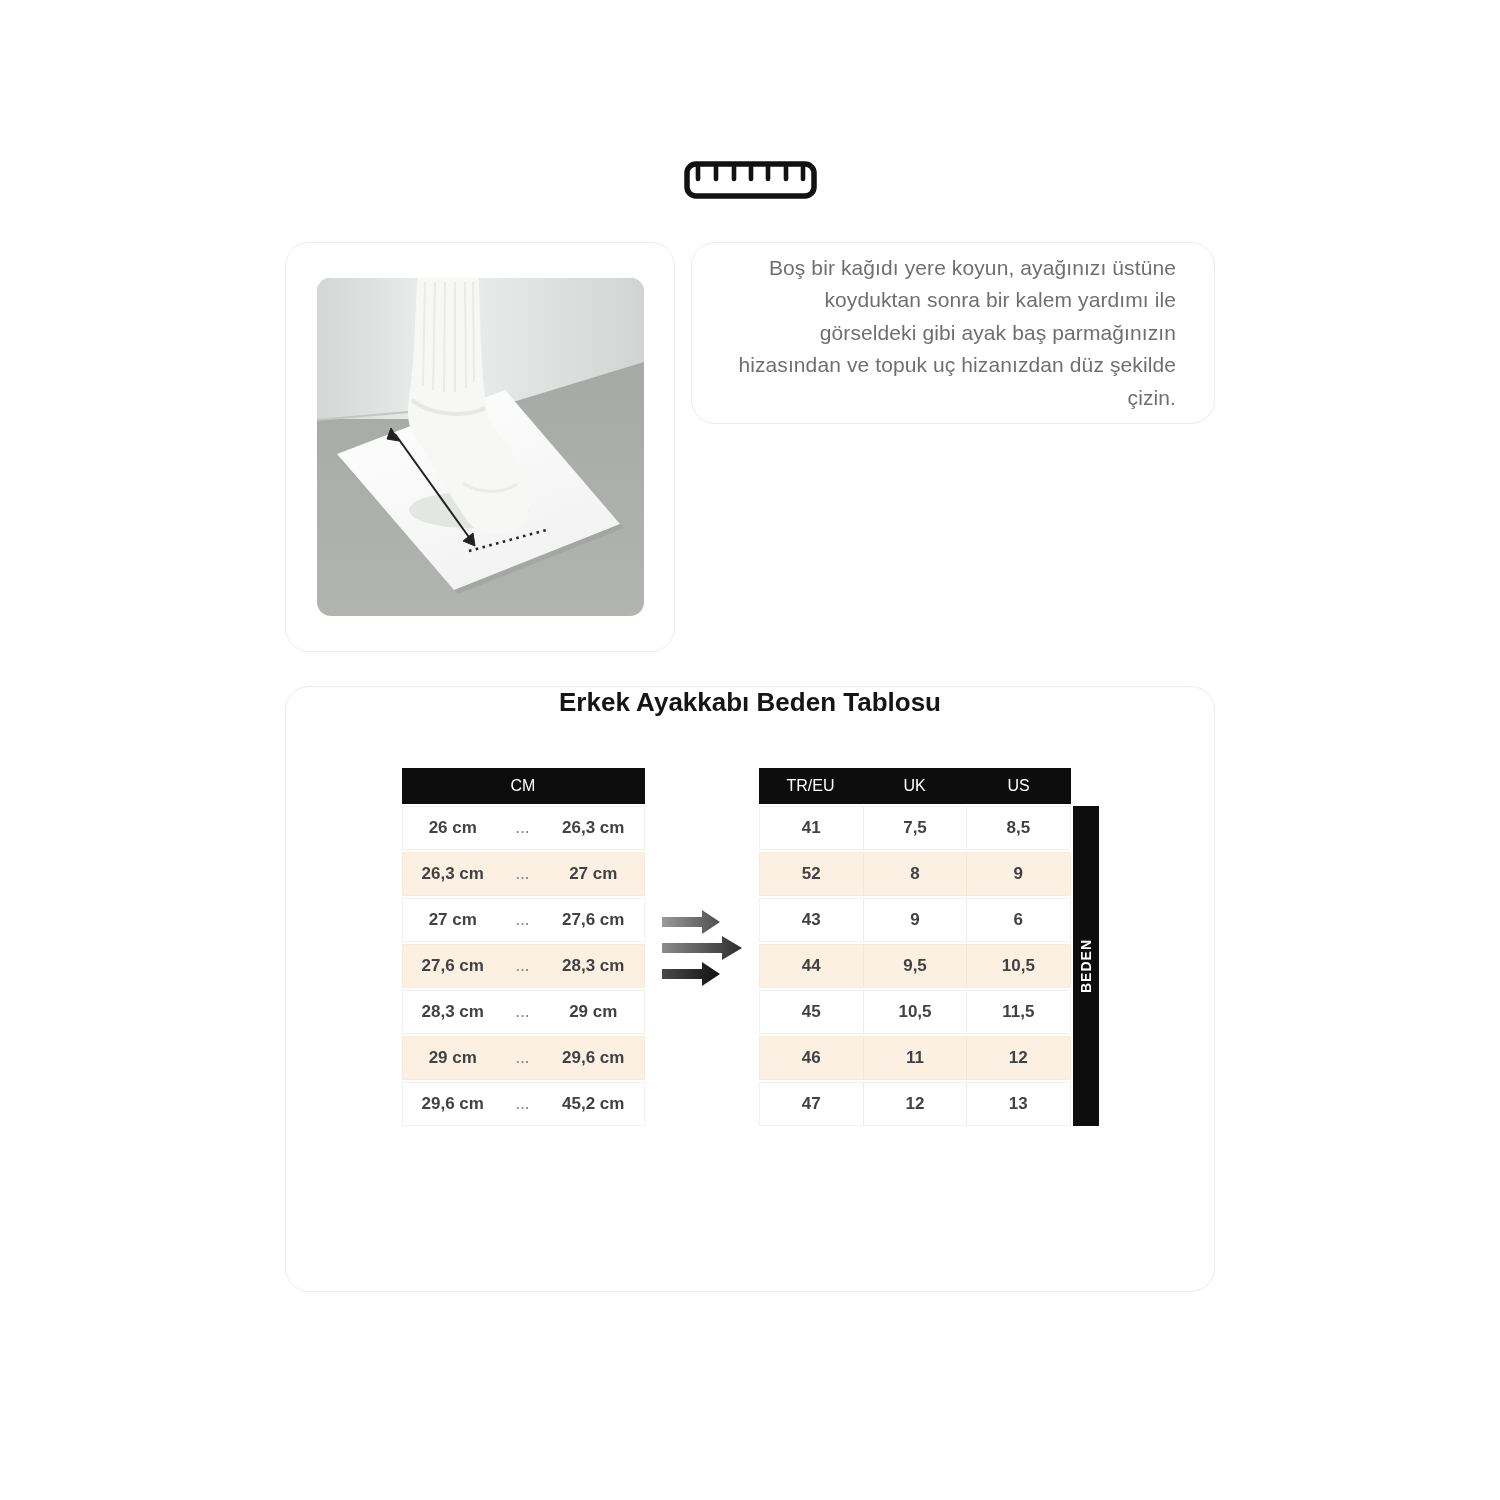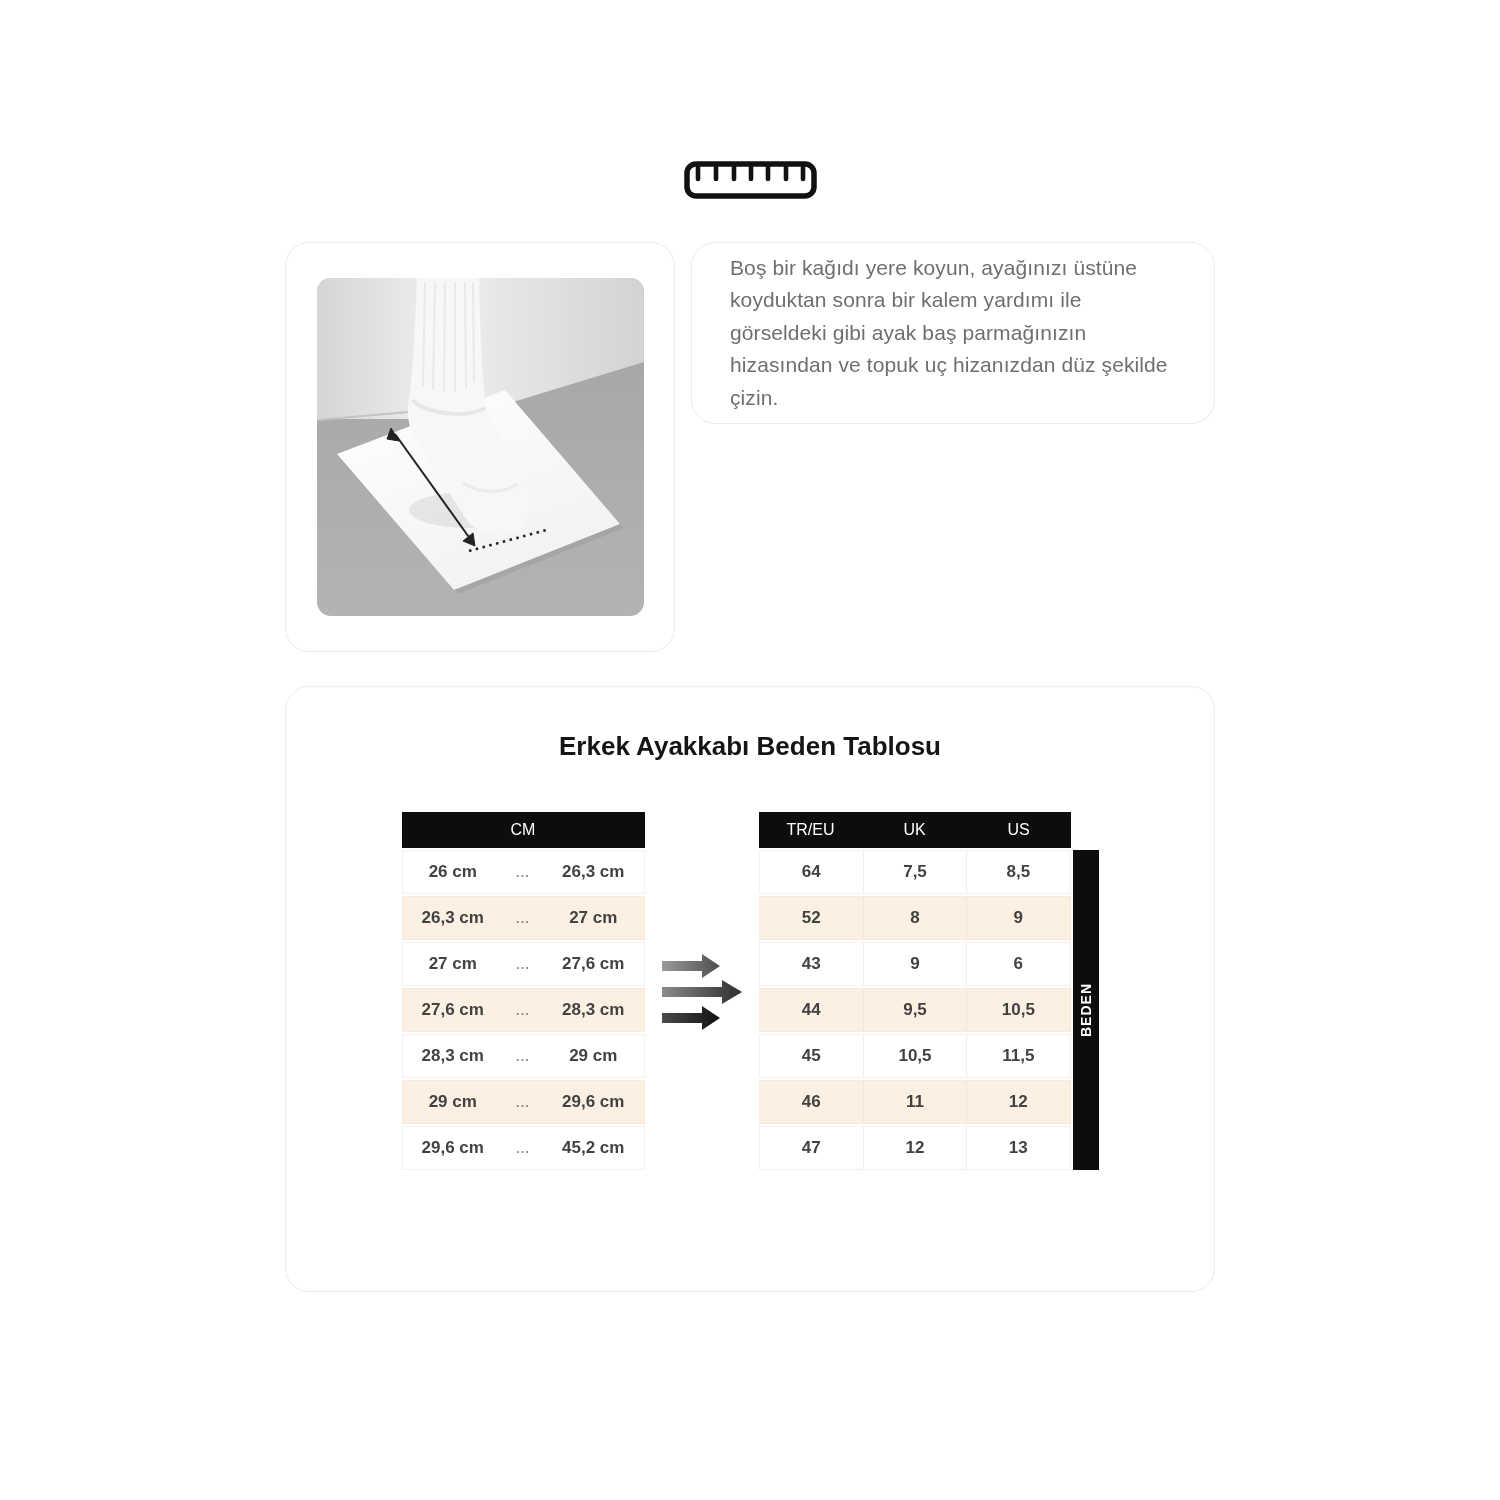--- a/index.html
+++ b/index.html
@@ -10,21 +10,21 @@
   .content{width:930px;margin:0 auto;padding-top:160px;}
 
   
   .ruler-wrap{text-align:center;height:42px;}
   .page-title{
     margin:42px 0 0 0;text-align:center;font-size:27px;font-weight:bold;
     color:#1a1a1a;letter-spacing:.2px;
   }
 
   
-  .info-row{display:flex;gap:16px;margin-top:40px;}
+  .info-row{display:flex;gap:16px;margin-top:40px;text-align:right;}
   .photo-card{
     width:390px;height:410px;box-sizing:border-box;border:1px solid #ececec;
     border-radius:24px;display:flex;align-items:center;justify-content:center;
     background:#fff;flex:0 0 auto;
   }
   .photo-frame{width:327px;height:338px;border-radius:14px;overflow:hidden;}
   .photo-frame svg{display:block;}
   .cards-col{display:flex;flex-direction:column;gap:20px;flex:1;}
   .info-card{
     box-sizing:border-box;border:1px solid #ececec;border-radius:24px;background:#fff;
@@ -32,21 +32,21 @@
   }
   .info-card.first{height:182px;}
   .info-card.second{height:198px;}
   .info-card p{
     margin:0;font-size:21px;line-height:1.55;color:#6f6f6f;letter-spacing:.1px;
   }
 
   
   .chart-card{
     box-sizing:border-box;margin-top:34px;border:1px solid #ececec;border-radius:24px;
-    height:606px;background:#fff;padding-top:44px;
+    height:606px;background:#fff;
   }
   .chart-title{margin:0;text-align:center;font-size:26px;font-weight:bold;color:#151515;}
   .tables-row{display:flex;justify-content:center;align-items:flex-start;margin-top:50px;}
 
   .tbl{flex:0 0 auto;}
   .tbl-header{
     height:36px;background:#0d0d0d;color:#fff;display:grid;align-items:center;
     font-size:16px;font-weight:normal;margin-bottom:2px;text-align:center;
   }
   .cm-tbl{width:243px;}
@@ -239,21 +239,21 @@
 
         <div class="size-wrap">
           <div class="tbl size-tbl">
             <div class="tbl-header">
               <span>TR/EU</span>
               <span>UK</span>
               <span>US</span>
             </div>
             <div>
                 <div class="row size-row">
-                  <span>64</span>
+                  <span>41</span>
                   <span>7,5</span>
                   <span>8,5</span>
                 </div>
                 <div class="row size-row alt">
                   <span>52</span>
                   <span>8</span>
                   <span>9</span>
                 </div>
                 <div class="row size-row">
                   <span>43</span>

